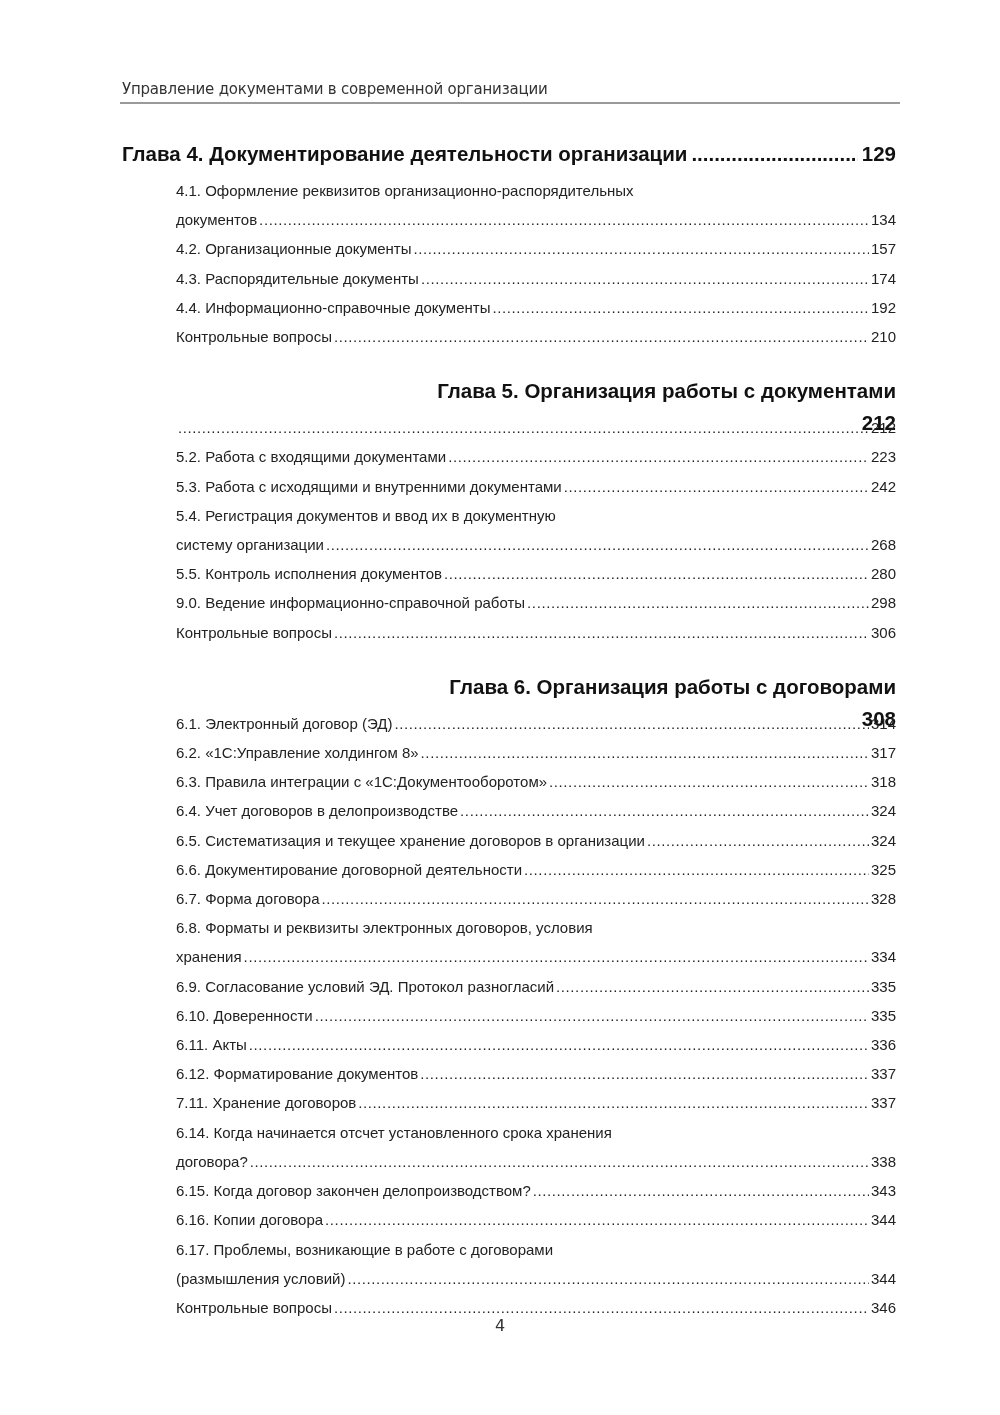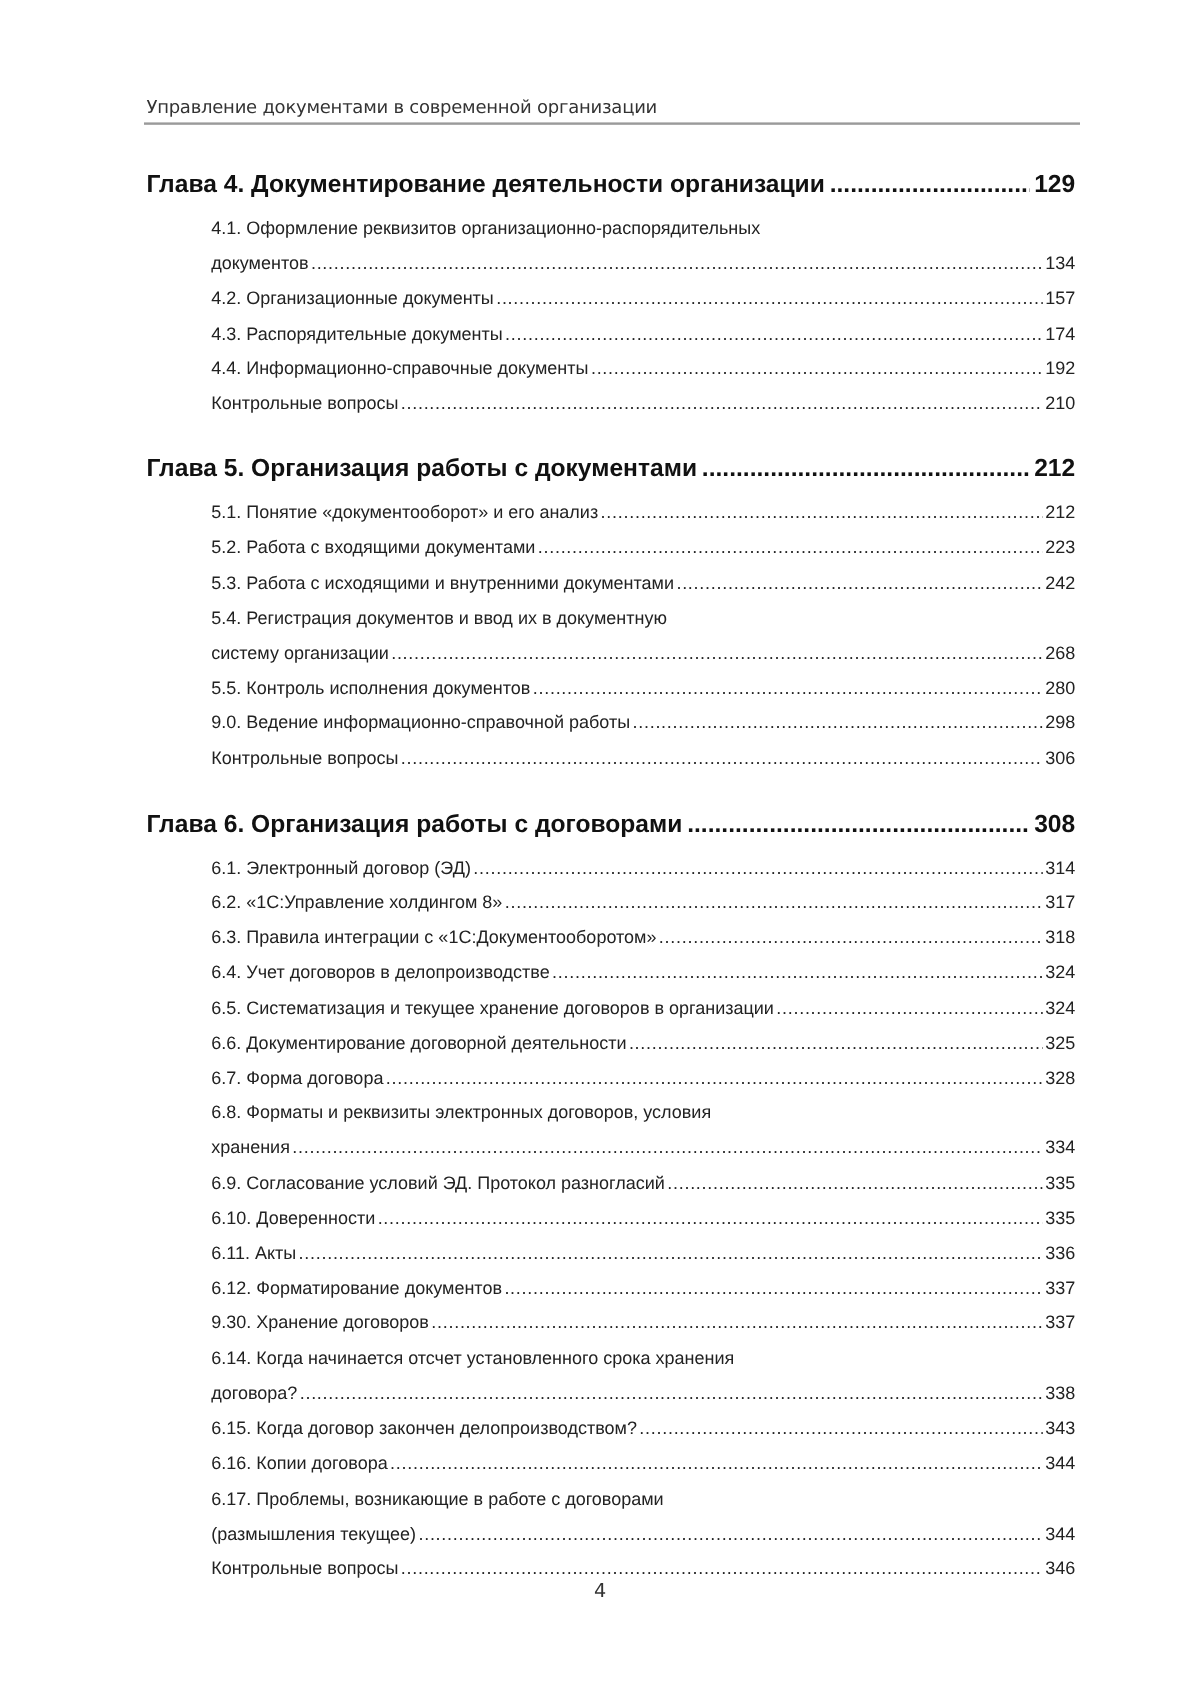--- a/index.html
+++ b/index.html
@@ -12,21 +12,21 @@
   }
   .header-rule {
     position: absolute; left: 120px; top: 102px; width: 780px; height: 2px; background: #9a9a9a;
   }
   .toc { position: absolute; left: 122px; top: 138px; width: 774px; }
   .chapter {
     display: flex; align-items: flex-end;
     font-family: "Liberation Sans", sans-serif; font-weight: bold; font-size: 20.5px;
     color: #111; height: 32px; line-height: 32px;
   }
-  .chapter.gap { margin-top: 24px; }
+  .chapter.gap { margin-top: 24px; flex-direction: column; }
   .chapter .title { white-space: nowrap; }
   .chapter .dots { flex: 1; overflow: hidden; white-space: nowrap; margin: 0 4px; }
   .chapter .dots::after { content: "................................................................................................................................................................................................................"; letter-spacing: 0px; }
   .chapter .page-num { white-space: nowrap; }
   .section-list { margin-left: 54px; margin-top: 6px; }
   .entry {
     font-family: "Liberation Sans", sans-serif; font-size: 15px; color: #222;
     line-height: 29.2px;
   }
   .entry .first-line { white-space: nowrap; }
@@ -92,21 +92,20 @@
         </div>
       </div>
       <div class="chapter gap">
         <span class="title">Глава 5. Организация работы с документами</span>
         <span class="dots"></span>
         <span class="page-num">212</span>
       </div>
       <div class="section-list">
         <div class="entry">
           <div class="line">
-            <span class="text">5.1. Понятие «документооборот» и его анализ</span>
             <span class="dots"></span>
             <span class="page-num">212</span>
           </div>
         </div>
         <div class="entry">
           <div class="line">
             <span class="text">5.2. Работа с входящими документами</span>
             <span class="dots"></span>
             <span class="page-num">223</span>
           </div>
@@ -234,21 +233,21 @@
         </div>
         <div class="entry">
           <div class="line">
             <span class="text">6.12. Форматирование документов</span>
             <span class="dots"></span>
             <span class="page-num">337</span>
           </div>
         </div>
         <div class="entry">
           <div class="line">
-            <span class="text">9.30. Хранение договоров</span>
+            <span class="text">7.11. Хранение договоров</span>
             <span class="dots"></span>
             <span class="page-num">337</span>
           </div>
         </div>
         <div class="entry">
           <div class="first-line">6.14. Когда начинается отсчет установленного срока хранения</div>
           <div class="line">
             <span class="text">договора?</span>
             <span class="dots"></span>
             <span class="page-num">338</span>
@@ -264,21 +263,21 @@
         <div class="entry">
           <div class="line">
             <span class="text">6.16. Копии договора</span>
             <span class="dots"></span>
             <span class="page-num">344</span>
           </div>
         </div>
         <div class="entry">
           <div class="first-line">6.17. Проблемы, возникающие в работе с договорами</div>
           <div class="line">
-            <span class="text">(размышления текущее)</span>
+            <span class="text">(размышления условий)</span>
             <span class="dots"></span>
             <span class="page-num">344</span>
           </div>
         </div>
         <div class="entry">
           <div class="line">
             <span class="text">Контрольные вопросы</span>
             <span class="dots"></span>
             <span class="page-num">346</span>
           </div>

